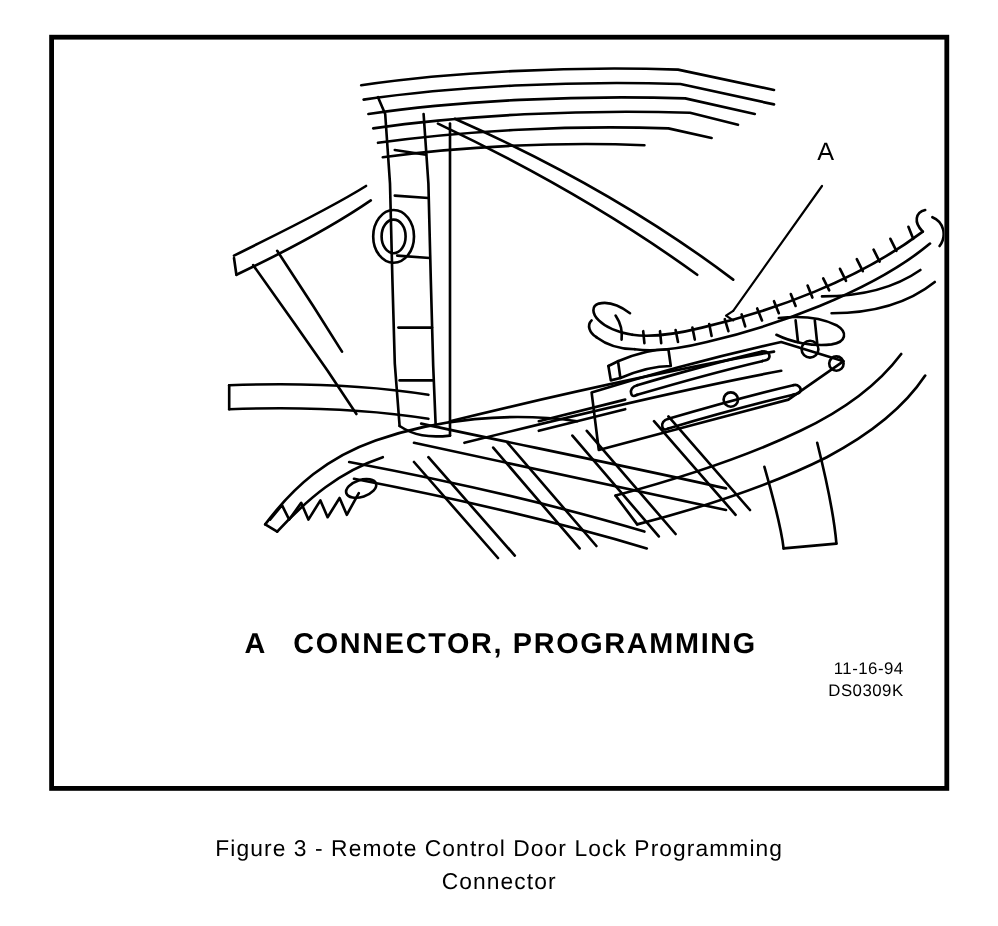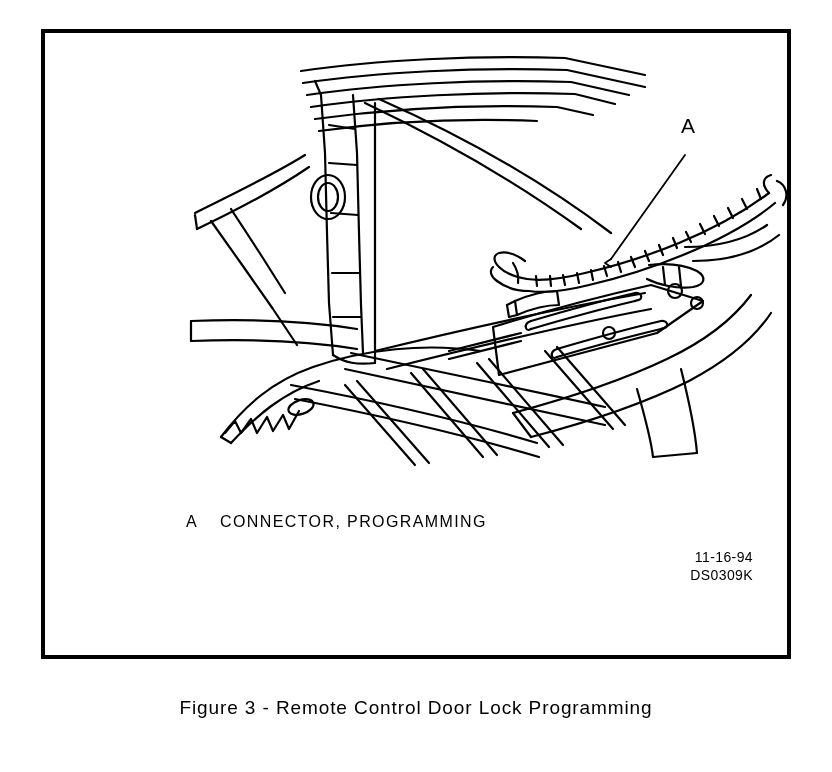--- a/index.html
+++ b/index.html
@@ -51,24 +51,24 @@
     top: 0px;
     width: 742px;
     height: 450px;
   }
 
   
   #legend {
     position: absolute;
     left: 95px;
     top: 462px;
-    font-size: 16px;
+    font-size: 24px;
     letter-spacing: 1.4px;
     white-space: pre;
-    font-weight: 400;
+    font-weight: 700;
   }
   #legend .legend-key {
     margin-right: 22px;
   }
 
   
   #stamp {
     position: absolute;
     right: 34px;
     top: 516px;
@@ -243,15 +243,16 @@
       <div id="stamp">
         <div>11-16-94</div>
         <div>DS0309K</div>
       </div>
 
     </div>
   </div>
 
   <div id="caption">
     <span class="caption-line">Figure 3 - Remote Control Door Lock Programming</span>
+    <span class="caption-line">Connector</span>
   </div>
 
 </div>
 
 </body></html>

